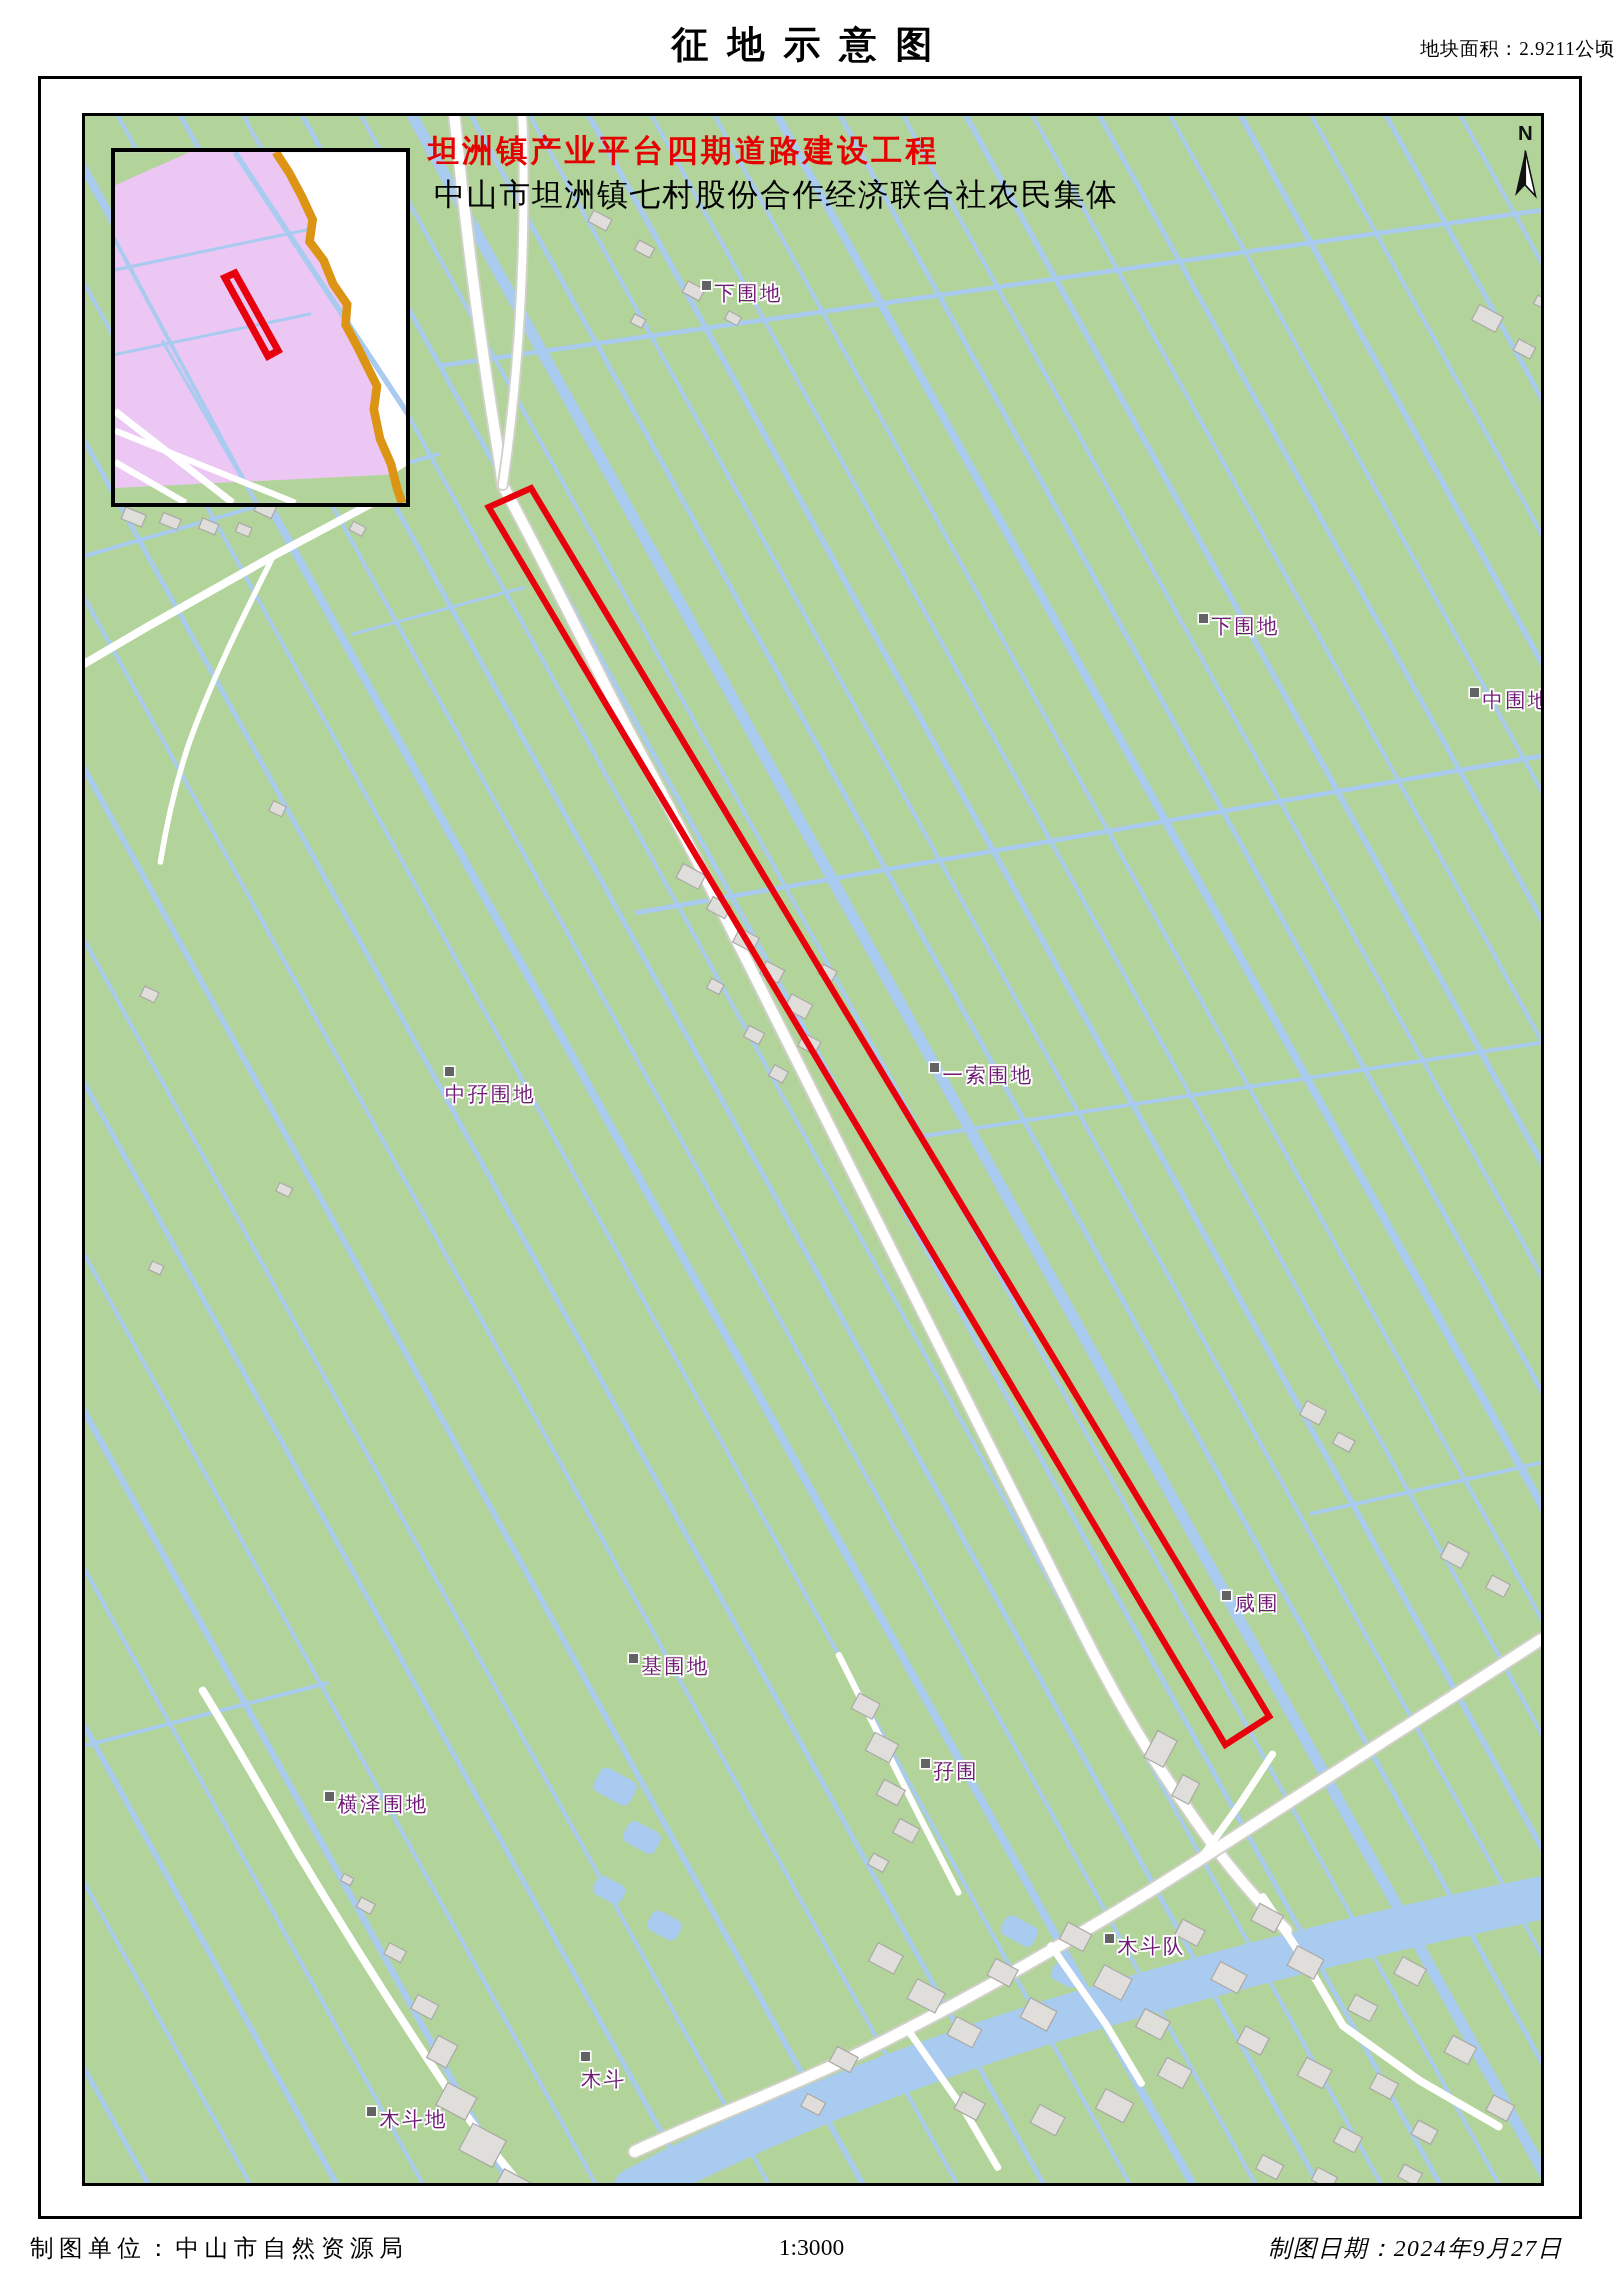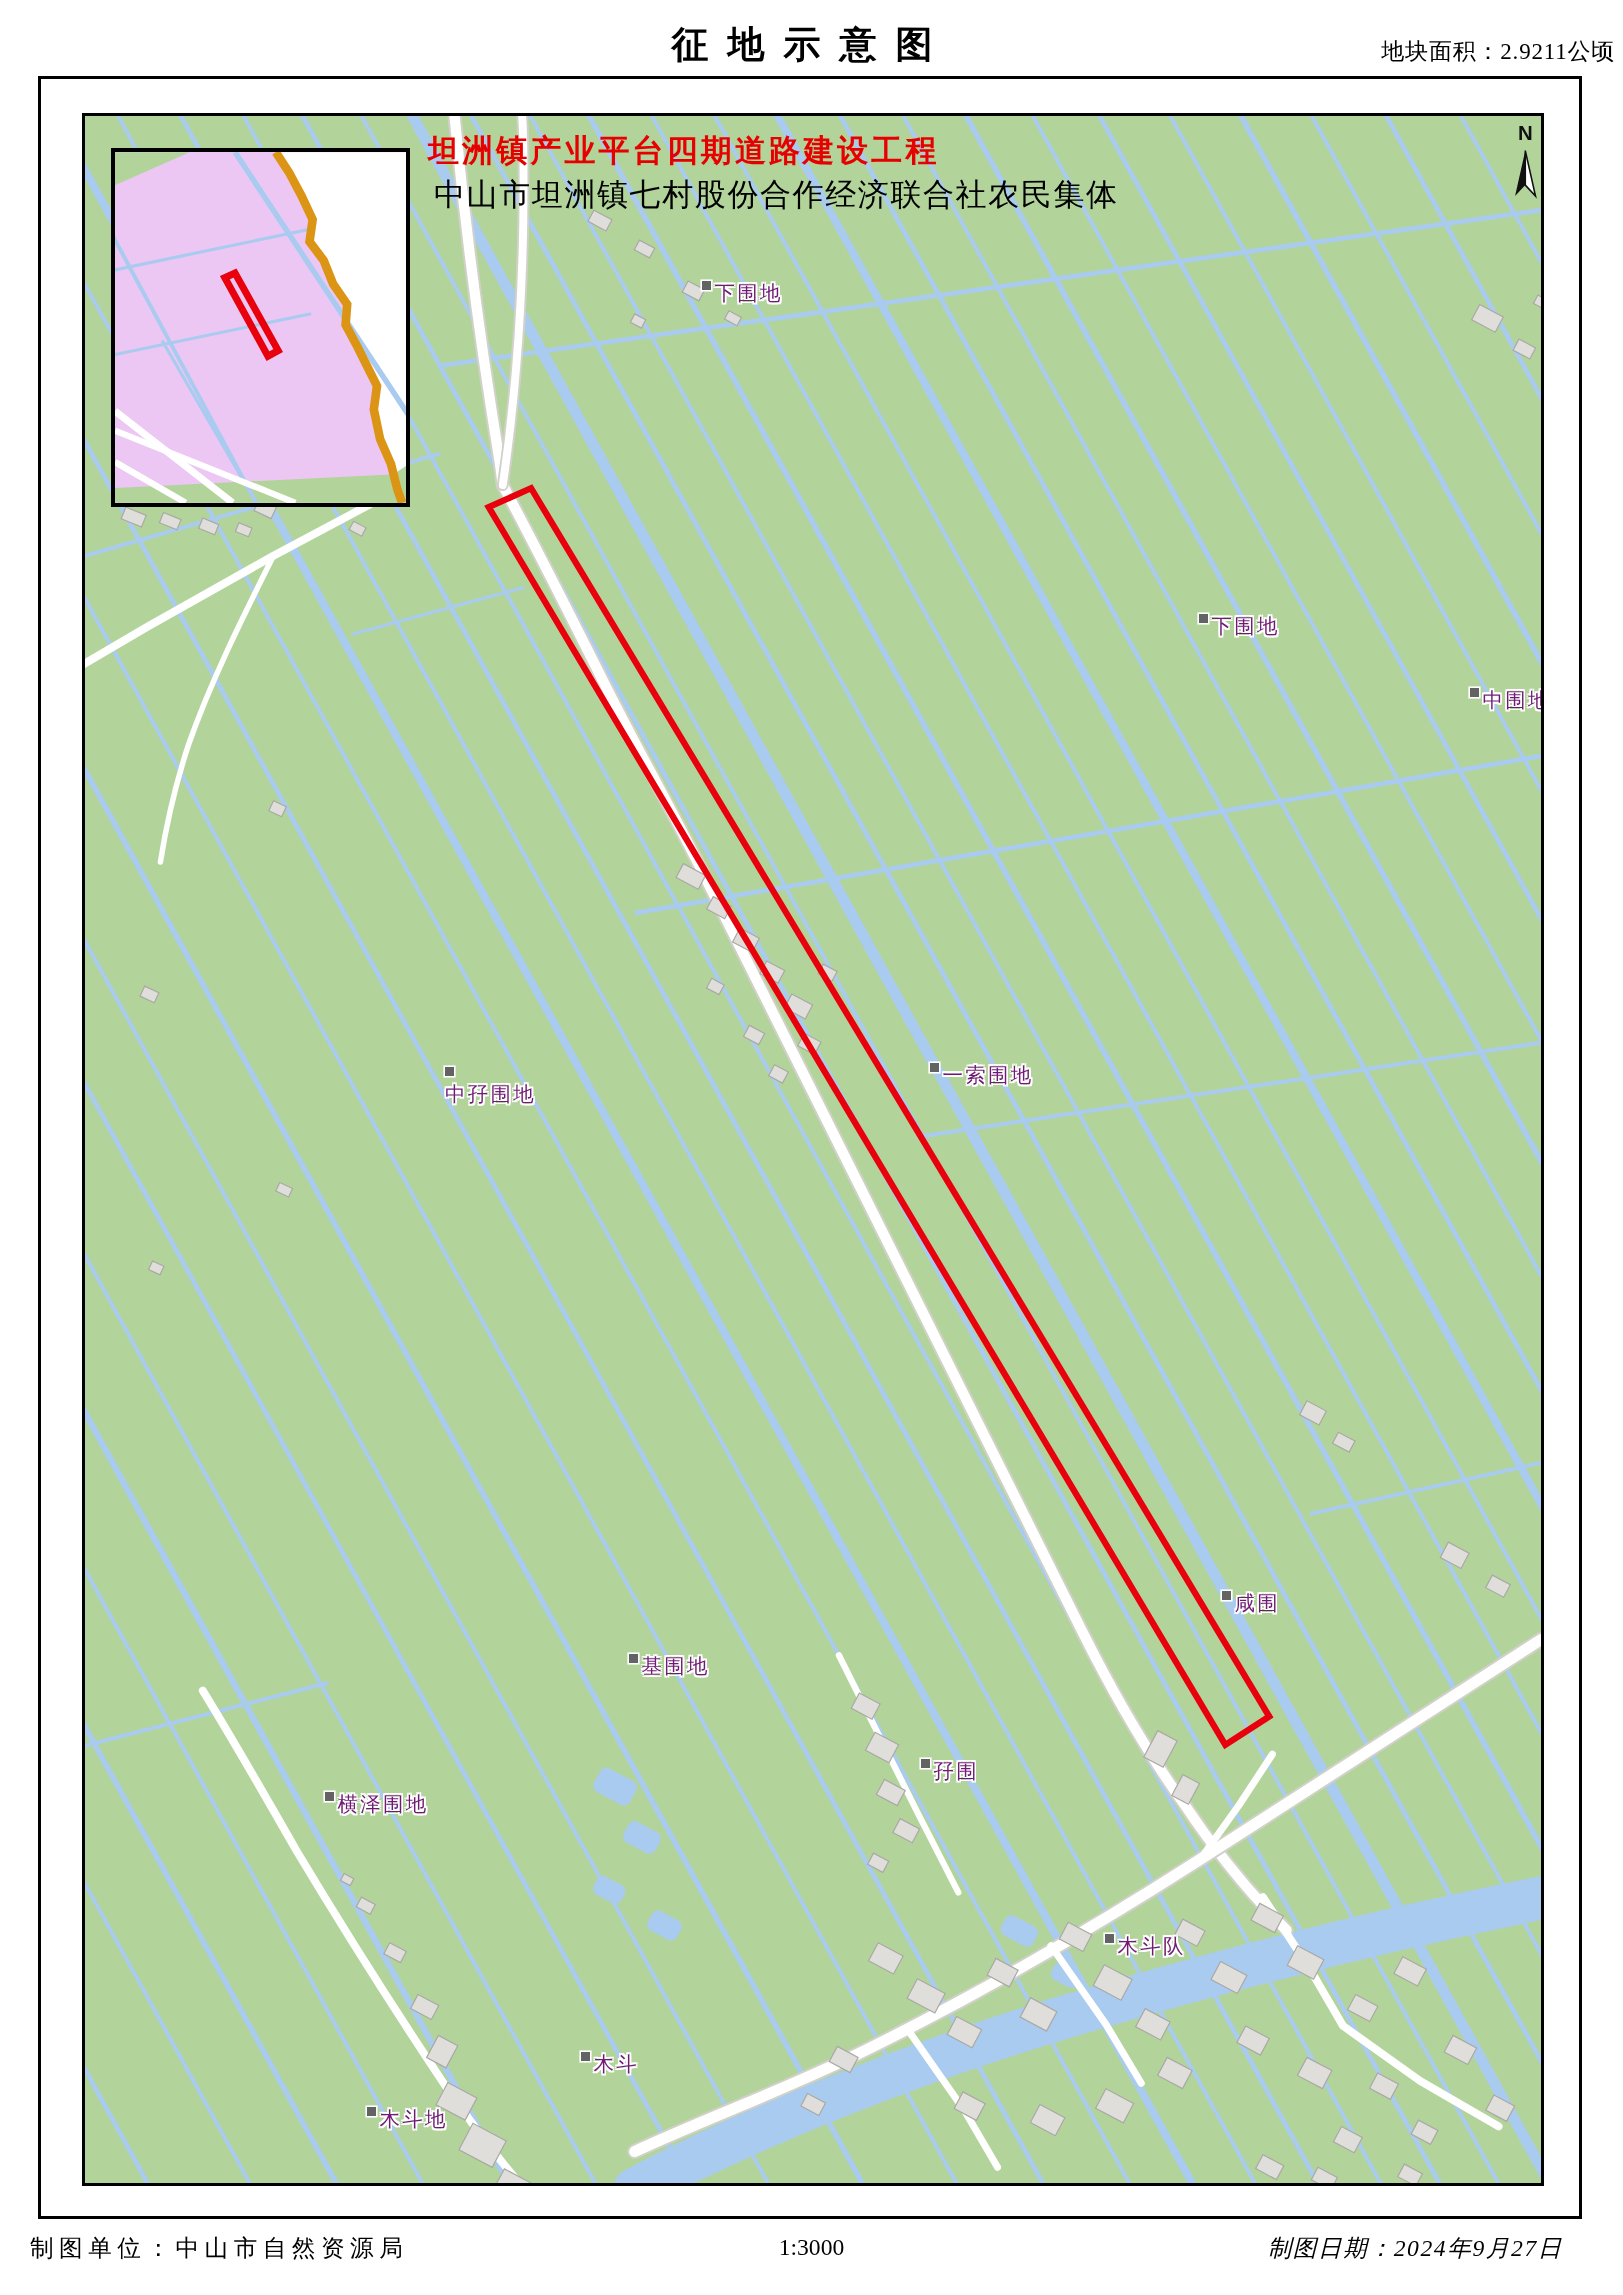--- a/index.html
+++ b/index.html
@@ -1,21 +1,21 @@
 <!DOCTYPE html>
 <html style="font-size:12.6px"><head>
 <meta charset="utf-8">
 <style>
   html,body{margin:0;padding:0;}
   body{width:1623px;height:2295px;position:relative;background:#fff;
        font-family:"Liberation Serif","DejaVu Serif",serif;overflow:hidden;}
 
   .page-title{position:absolute;top:20.4px;left:0;width:100%;text-align:center;
       font-weight:bold;font-size:37px;letter-spacing:19px;color:#000;}
-  .area-label{position:absolute;top:36px;right:7.9px;font-size:23px;letter-spacing:0.8px;color:#000;}
+  .area-label{position:absolute;top:36px;right:7.9px;font-size:19px;letter-spacing:0.8px;color:#000;}
 
   .outer-frame{position:absolute;left:38px;top:76px;width:1544px;height:2143px;
       border:3.1px solid #000;box-sizing:border-box;background:#fff;}
 
   .map-box{position:absolute;left:82px;top:113px;width:1456px;height:2067px;
       border:3.1px solid #000;background:#b2d49b;overflow:hidden;}
   .map-box svg.basemap{position:absolute;left:0;top:0;}
 
   .maplabel{position:absolute;display:flex;align-items:flex-start;gap:3.9px;
       font-family:"Liberation Sans","DejaVu Sans",sans-serif;
@@ -242,21 +242,21 @@
         <span>孖围</span>
       </div>
       <div class="maplabel" style="left: 240px; top: 1674px;">
         <span class="blt"></span>
         <span>横泽围地</span>
       </div>
       <div class="maplabel" style="left: 1020px; top: 1816px; font-family: Liberation Serif, serif;">
         <span class="blt"></span>
         <span>木斗队</span>
       </div>
-      <div class="maplabel" style="left: 496px; top: 1934px;">
+      <div class="maplabel" style="left: 496px; top: 1934px; flex-direction: column;">
         <span class="blt"></span>
         <span>木斗</span>
       </div>
       <div class="maplabel" style="left: 282px; top: 1989px;">
         <span class="blt"></span>
         <span>木斗地</span>
       </div>
     </div>
 
   <div class="inset-box" id="inset-box" style="left: 26px; top: 32px; width: 291px; height: 351px;">

